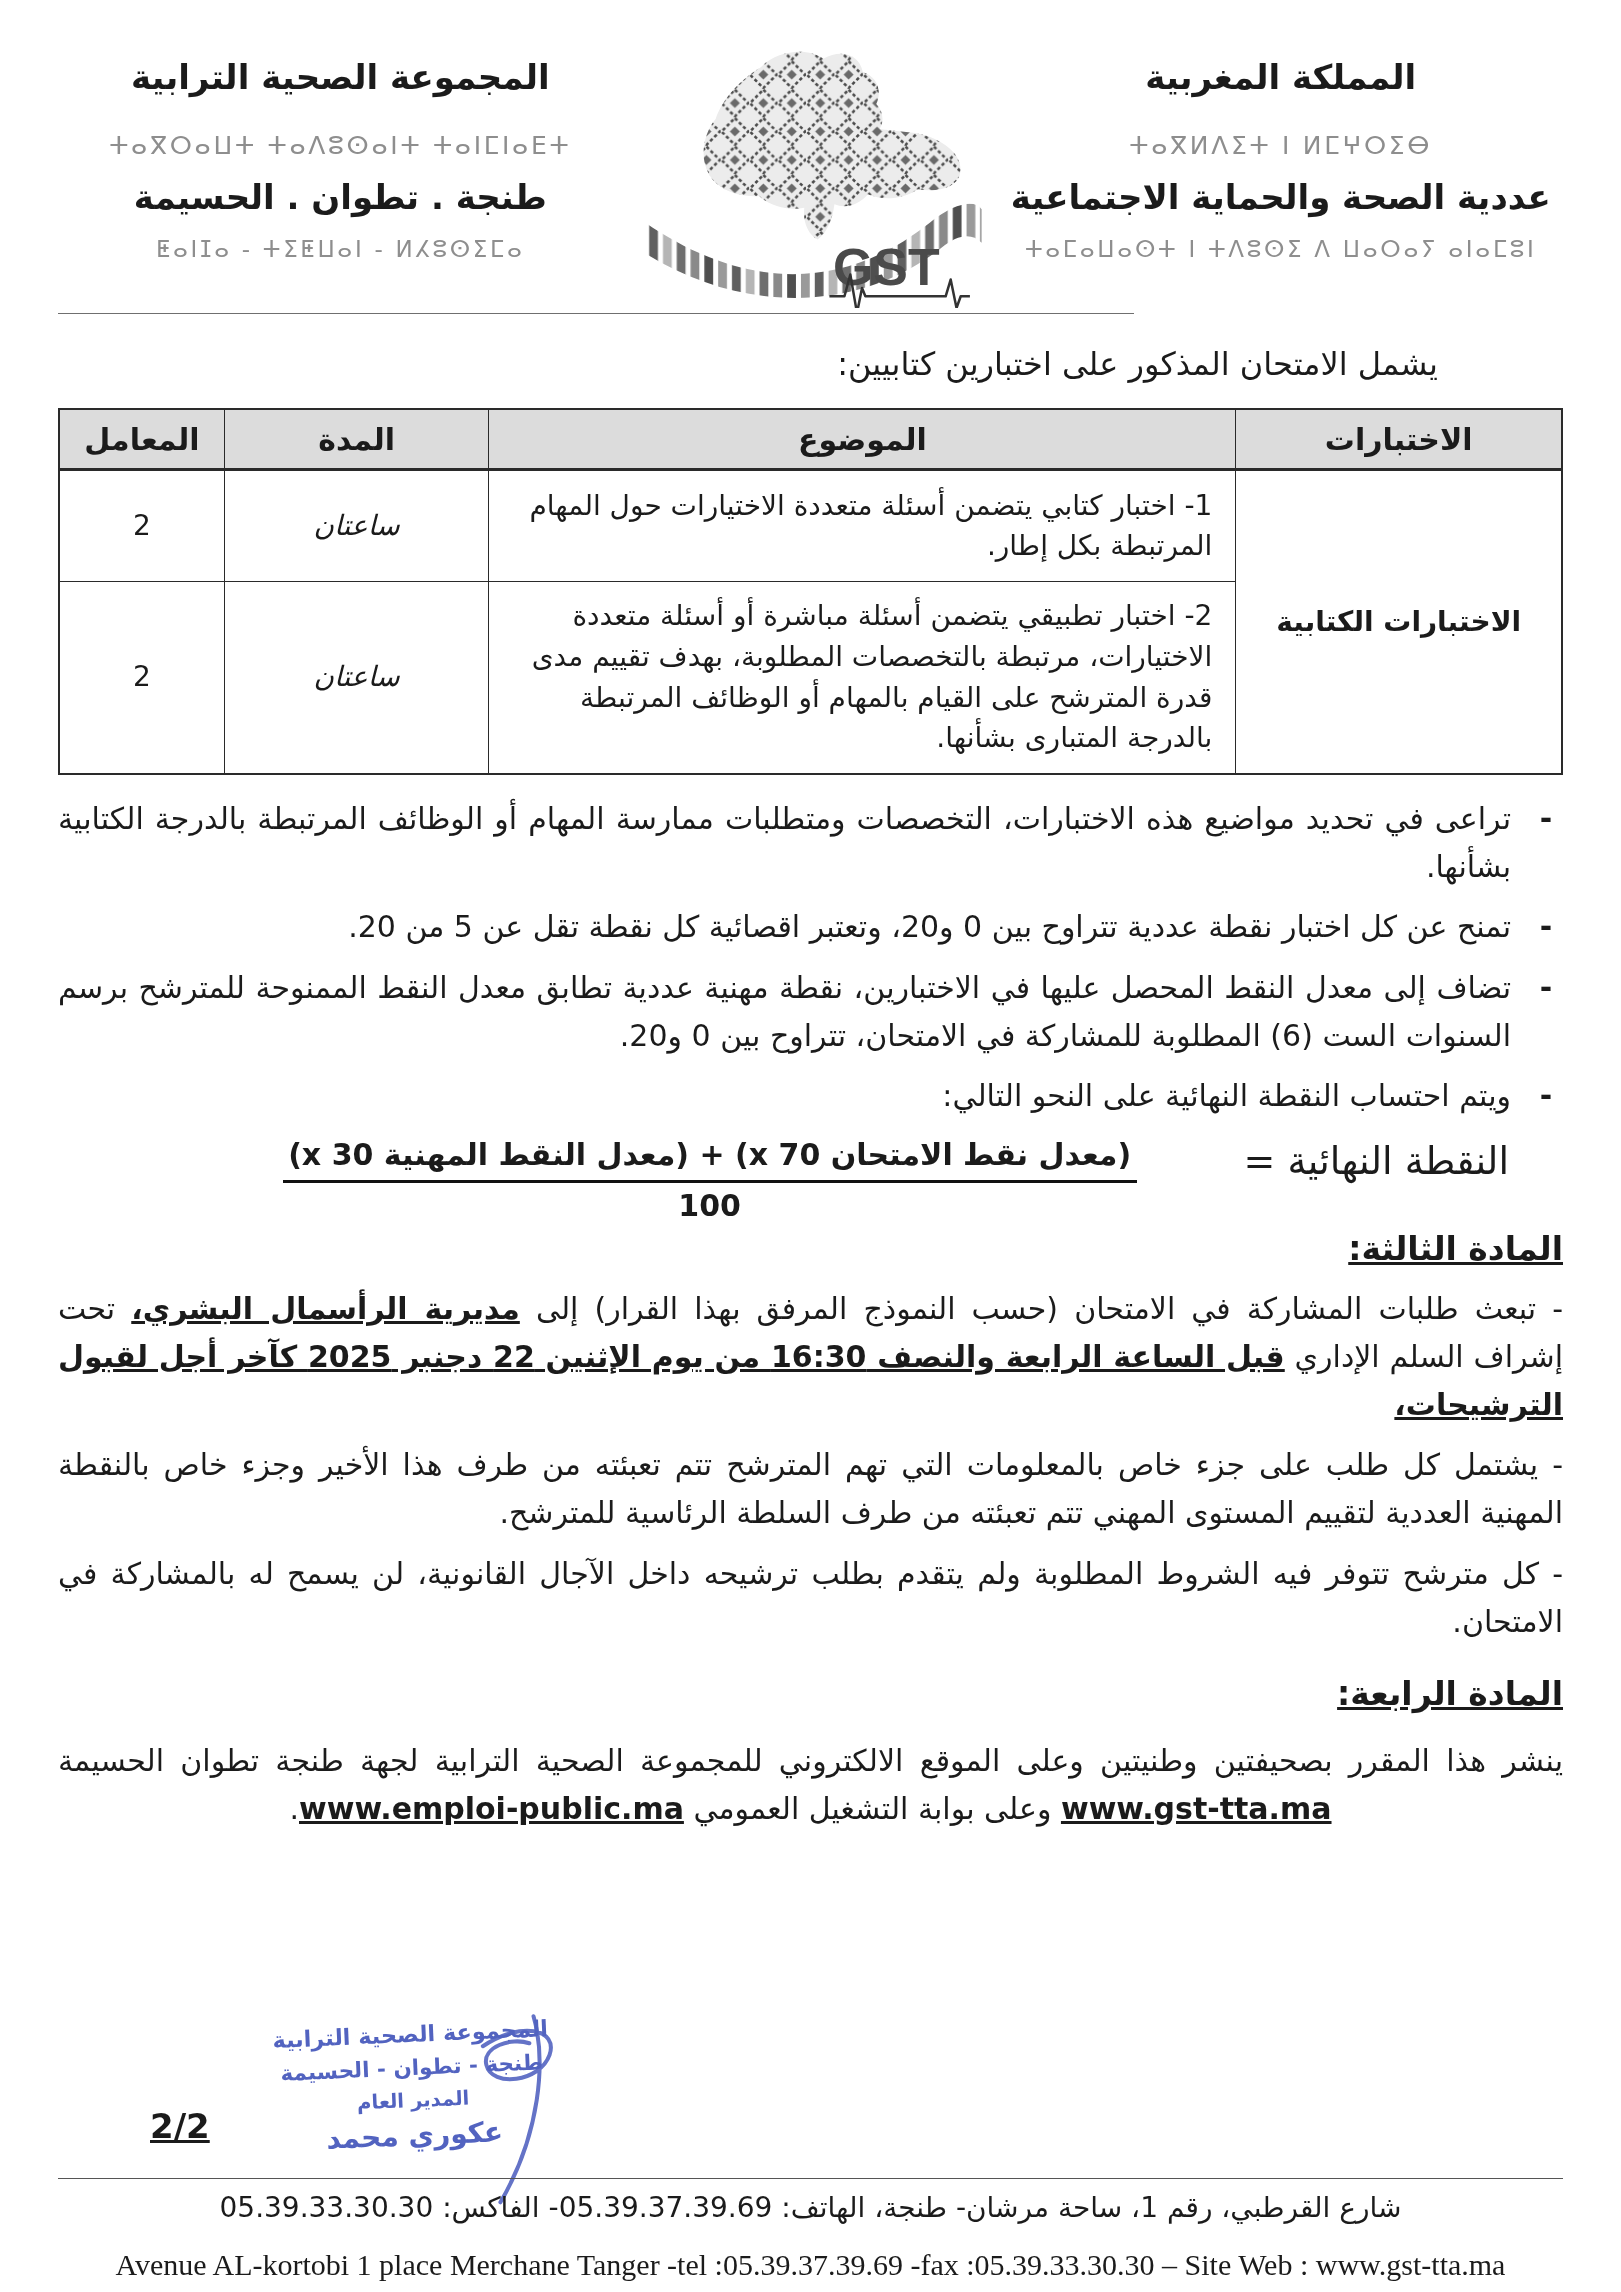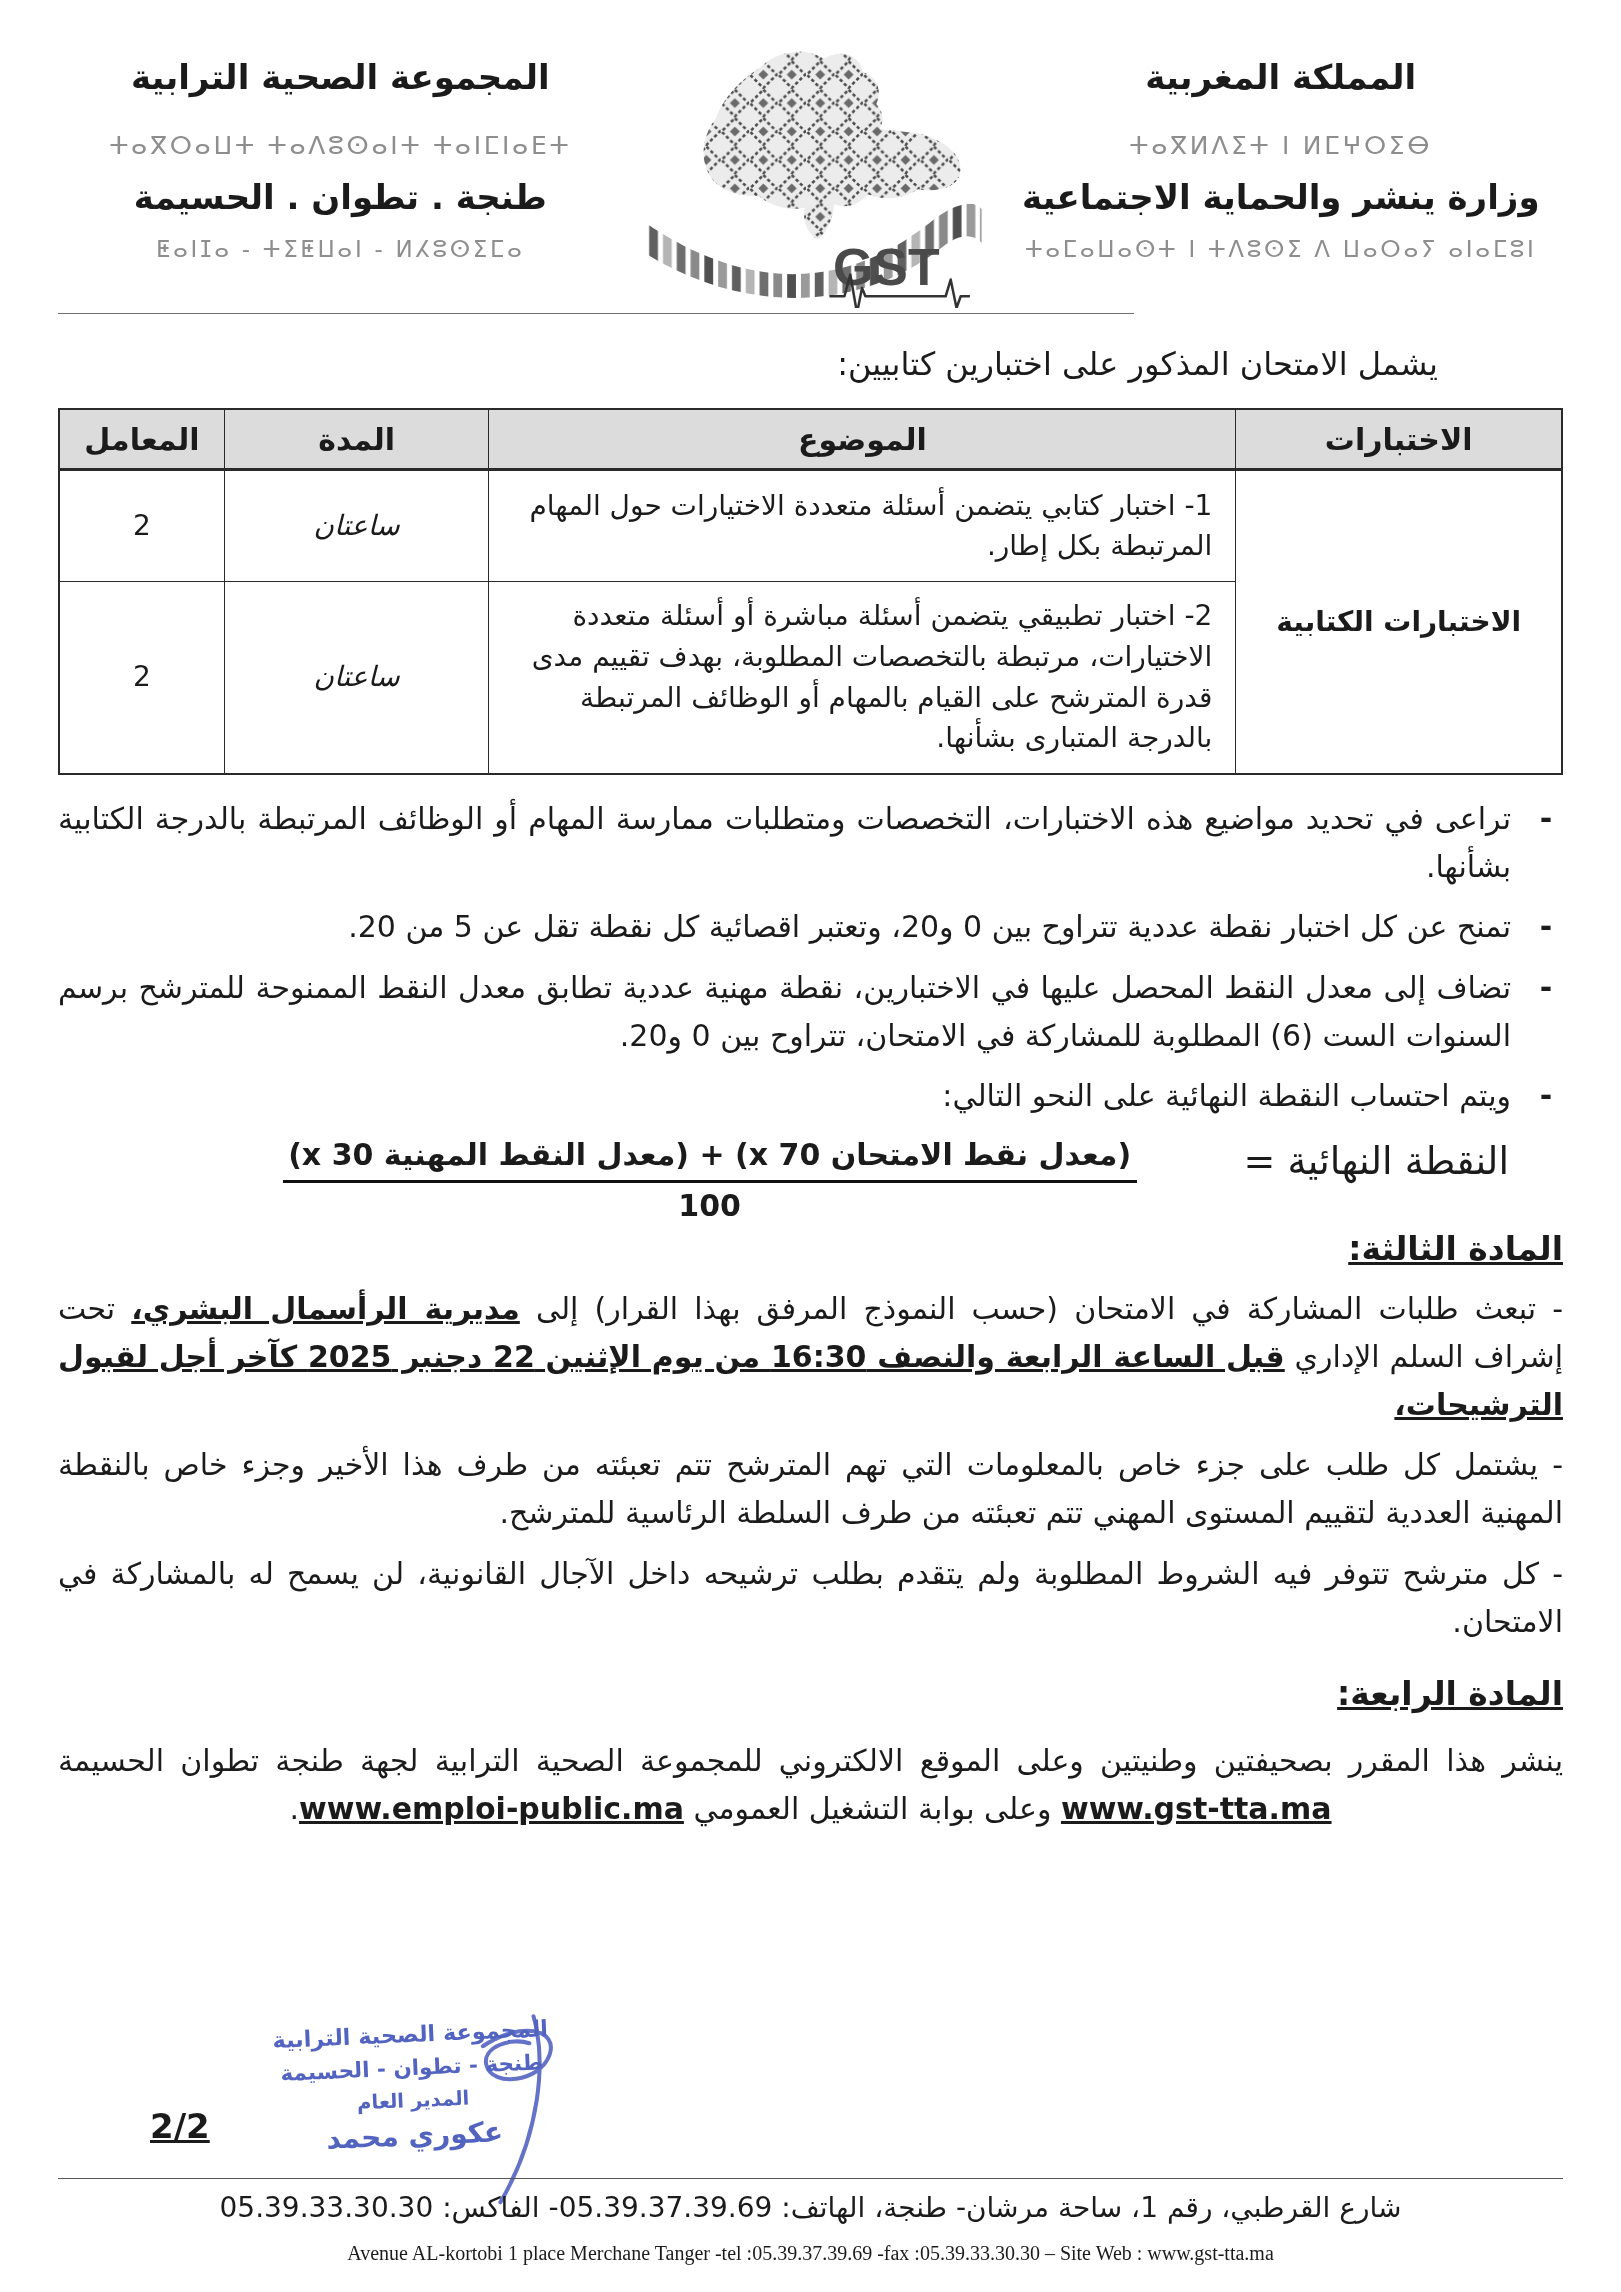--- a/index.html
+++ b/index.html
@@ -88,32 +88,32 @@
     position:absolute;left:150px;top:2106px;font-size:34px;font-weight:bold;
     text-decoration:underline;direction:ltr;
   }
 
   
   .footer{
     position:absolute;left:58px;right:58px;top:2178px;
     border-top:1.8px solid #555;padding-top:9px;text-align:center;
   }
   .f-ar{font-size:28px;line-height:1.4;}
-  .f-en{font-size:20px;direction:ltr;font-family:"Liberation Serif","DejaVu Serif",serif;margin-top:15px;}
+  .f-en{font-size:30px;direction:ltr;font-family:"Liberation Serif","DejaVu Serif",serif;margin-top:21px;}
 </style>
 </head>
 <body>
 
 <div class="page">
 
   <div class="header">
     <div class="header-col">
       <div class="h-ar1">المملكة المغربية</div>
       <div class="h-tf">ⵜⴰⴳⵍⴷⵉⵜ ⵏ ⵍⵎⵖⵔⵉⴱ</div>
-      <div class="h-ar2">وزارة ينشر والحماية الاجتماعية</div>
+      <div class="h-ar2">عددية الصحة والحماية الاجتماعية</div>
       <div class="h-tf2">ⵜⴰⵎⴰⵡⴰⵙⵜ ⵏ ⵜⴷⵓⵙⵉ ⴷ ⵡⴰⵔⴰⵢ ⴰⵏⴰⵎⵓⵏ</div>
     </div>
 
     <div class="logo">
       <svg width="376" height="276" viewBox="0 0 420 330">
         <defs>
           <pattern id="diam" width="34" height="34" patternUnits="userSpaceOnUse">
             <path d="M17,1 L33,17 L17,33 L1,17 Z" fill="none" stroke="#4a4a4a" stroke-width="3" stroke-dasharray="4 3"></path>
             <path d="M17,11 L23,17 L17,23 L11,17 Z" fill="#6a6a6a"></path>
           </pattern>

